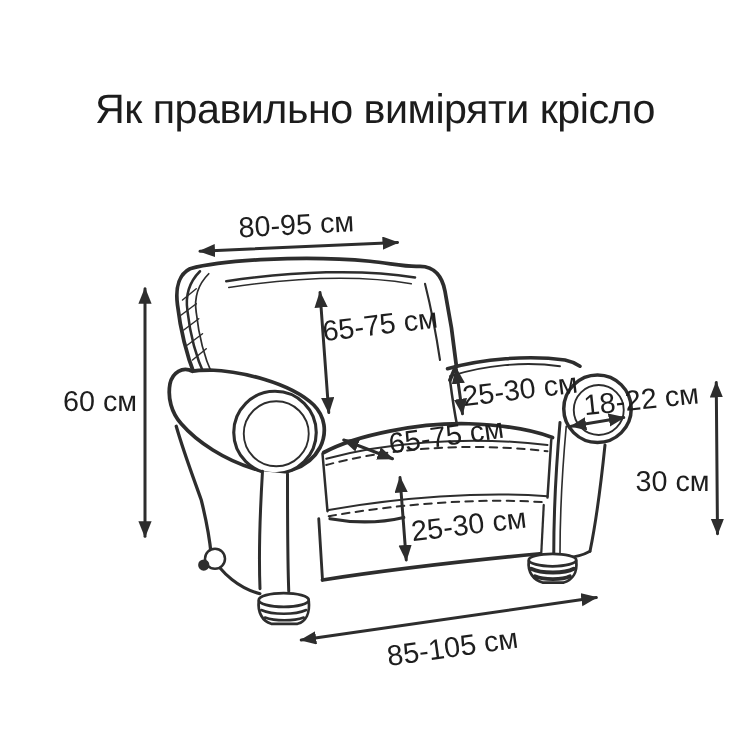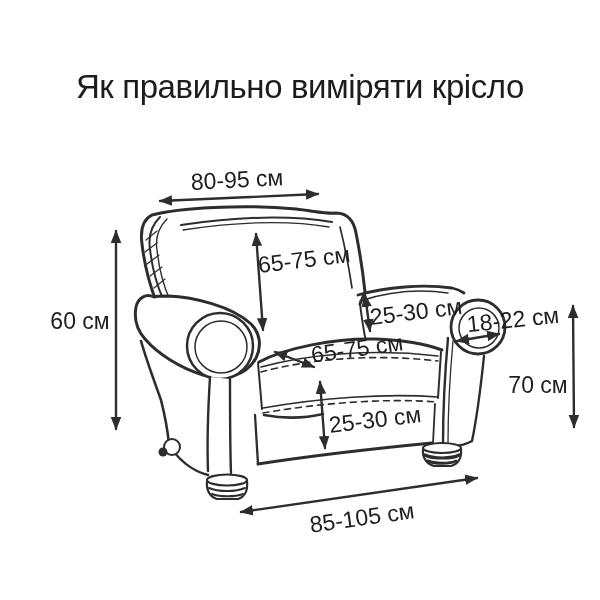--- a/index.html
+++ b/index.html
@@ -136,17 +136,17 @@
       <line x1="241" y1="512" x2="477" y2="478" marker-start="url(#ah)" marker-end="url(#ah)"></line>
     </g>
   </svg>
 
   <div class="mlabel" style="left:237px;top:180px;--r:-3deg">80-95 см</div>
   <div class="mlabel" style="left:304px;top:260px;--r:-7deg">65-75 см</div>
   <div class="mlabel" style="left:416px;top:312px;--r:-7deg">25-30 см</div>
   <div class="mlabel" style="left:513px;top:320px;--r:-6deg">18-22 см</div>
   <div class="mlabel" style="left:80px;top:321px;--r:0deg">60 см</div>
   <div class="mlabel" style="left:357px;top:349px;--r:-8deg">65-75 см</div>
-  <div class="mlabel" style="left:538px;top:385px;--r:0deg">70 см</div>
+  <div class="mlabel" style="left:538px;top:385px;--r:0deg">30 см</div>
   <div class="mlabel" style="left:375px;top:420px;--r:-7deg">25-30 см</div>
   <div class="mlabel" style="left:362px;top:518px;--r:-8deg">85-105 см</div>
 
 </div>
 
 </body></html>

